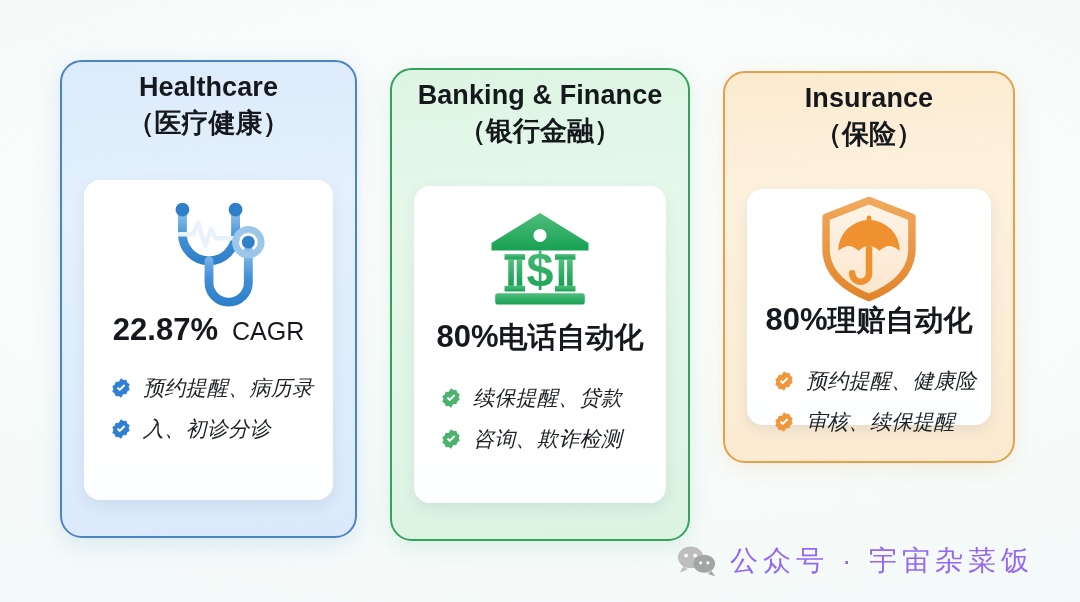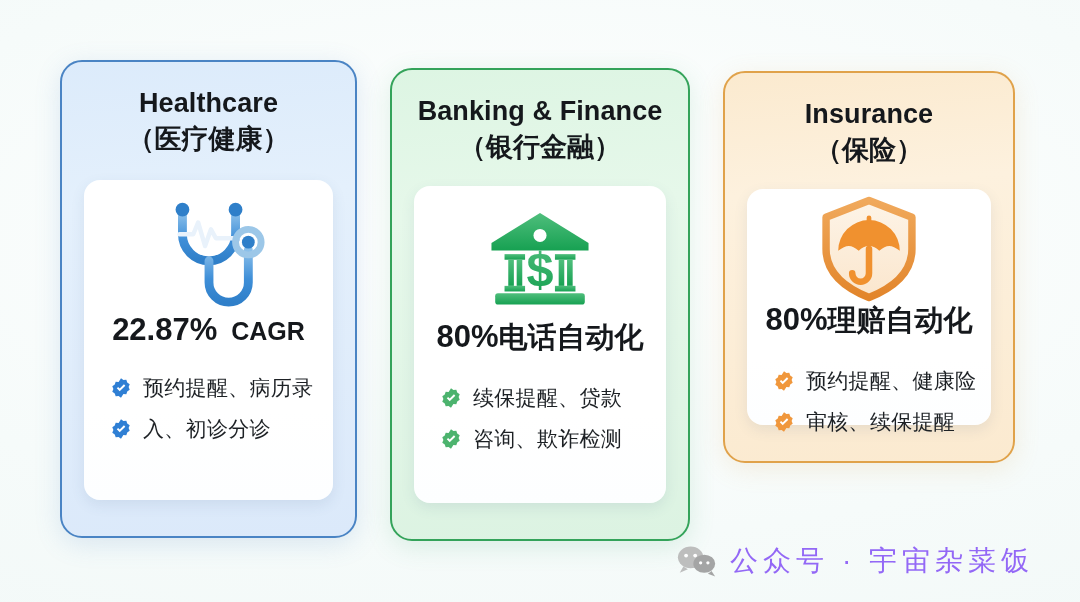--- a/index.html
+++ b/index.html
@@ -40,21 +40,21 @@
   .card.orange { left:723px; top:71px; width:292px; height:392px;
                  border-color:#e3a košt;
                  border-color:#e0a24a;
                  background:linear-gradient(175deg,#fbeacf 0%,#fdf1de 30%,#fbead0 100%);
                  box-shadow:0 6px 26px rgba(215,160,80,.16); }
 
   
   .card-head {
     width:100%;
     text-align:center;
-    padding-top:26px;
+    padding-top:10px;
     line-height:1.18;
   }
   .card-title-en {
     font-size:27px; font-weight:bold; color:#15181c;
     letter-spacing:.1px;
   }
   .card-title-zh {
     font-size:27px; font-weight:bold; color:#15181c;
     margin-top:4px;
   }
@@ -79,30 +79,30 @@
     height:132px;
     display:flex; align-items:center; justify-content:center;
     margin-top:4px;
   }
 
   .stat {
     font-size:31px; font-weight:bold; color:#15181c;
     white-space:nowrap;
     margin-top:-4px;
   }
-  .stat .unit { font-size:25px; font-weight:bold; margin-left:14px; }
+  .stat .unit { font-size:25px; font-weight:normal; margin-left:14px; }
   .stat .zh   { font-size:29px; font-weight:bold; }
 
   .bullets {
     margin-top:26px;
     width:100%;
     padding-left:26px;
     display:flex; flex-direction:column; gap:13px;
   }
-  .bullet { display:flex; align-items:center; gap:11px; }
+  .bullet { display:flex; align-items:center; gap:11px;font-style:italic; }
   .bullet-text { font-size:21px; color:#1d2125; letter-spacing:.3px; }
 
   .badge { flex:0 0 auto; width:22px; height:22px; display:block; }
 
   
   #footer {
     position:absolute;
     right:46px; bottom:22px;
     display:flex; align-items:center; gap:13px;
     opacity:.92;

